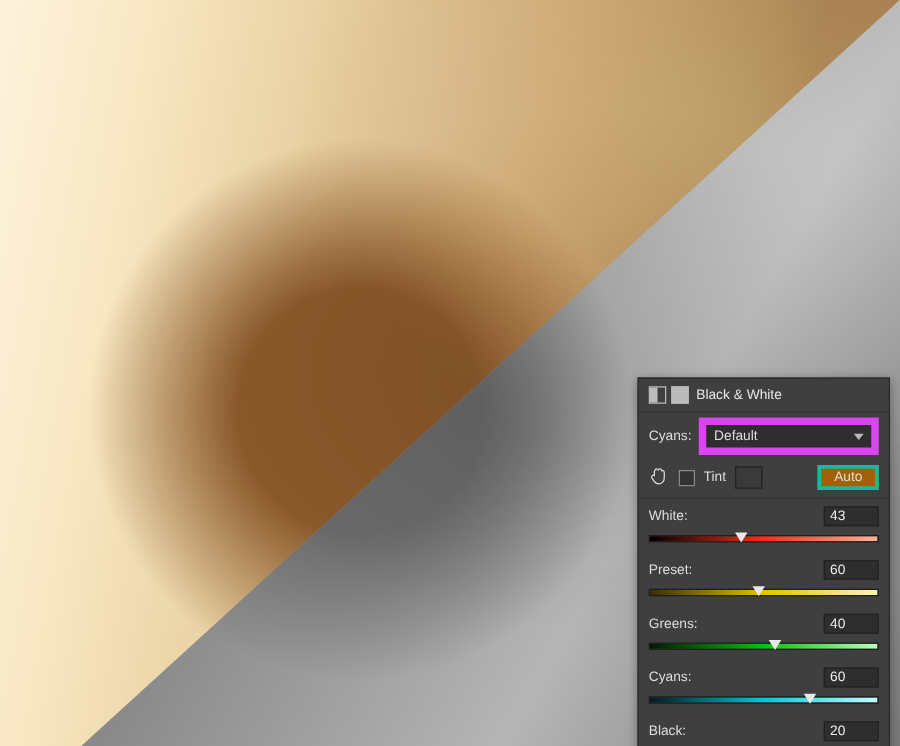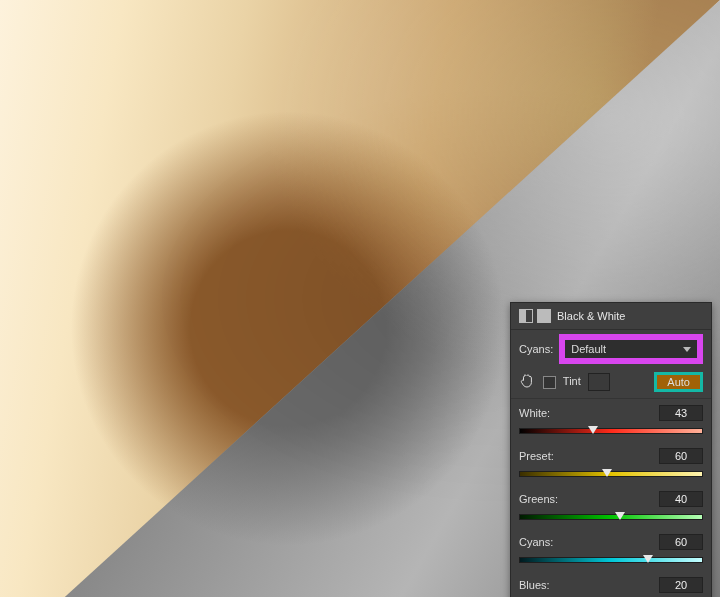--- a/index.html
+++ b/index.html
@@ -126,21 +126,21 @@
   }
   .auto-btn {
     background:#a16207;border:3px solid #14b8a6;color:#ddd;height:20px;padding:0 10px;font-size:11px;cursor:pointer;
   }
 
   .slider-group { padding: 2px 8px 4px 8px; }
   .slider-head {
     display:flex; justify-content:space-between; align-items:center; margin-top:4px;
   }
   .slider-head .val {
-    width:34px; text-align:center;
+    width:34px; text-align:left;
     background:#2e2e2e;border:1px solid #222;padding:1px 4px;color:#eee;font-size:11px;
   }
   .track-wrap {
     position:relative; height:14px; margin-top:3px;
   }
   .track {
     position:absolute; left:0; right:0; top:4px; height:6px; border:1px solid #1e1e1e; box-sizing:border-box;
   }
   .track.reds { background: linear-gradient(to right,#000,#ff2a1a,#ffb199); }
   .track.yellows { background: linear-gradient(to right,#3a2e00,#e3c200,#fff4b0); }
@@ -233,21 +233,21 @@
             <span class="label">Cyans:</span>
             <span class="val">60</span>
           </div>
           <div class="track-wrap">
             <div class="track cyans"></div>
             <div class="thumb" style="left:70%"></div>
           </div>
         </div>
         <div class="slider-group">
           <div class="slider-head">
-            <span class="label">Blues:</span>
+            <span class="label">Black:</span>
             <span class="val">20</span>
           </div>
           <div class="track-wrap">
             <div class="track blues"></div>
             <div class="thumb" style="left:43%"></div>
           </div>
         </div>
       </div>
   </div>
 </div>

